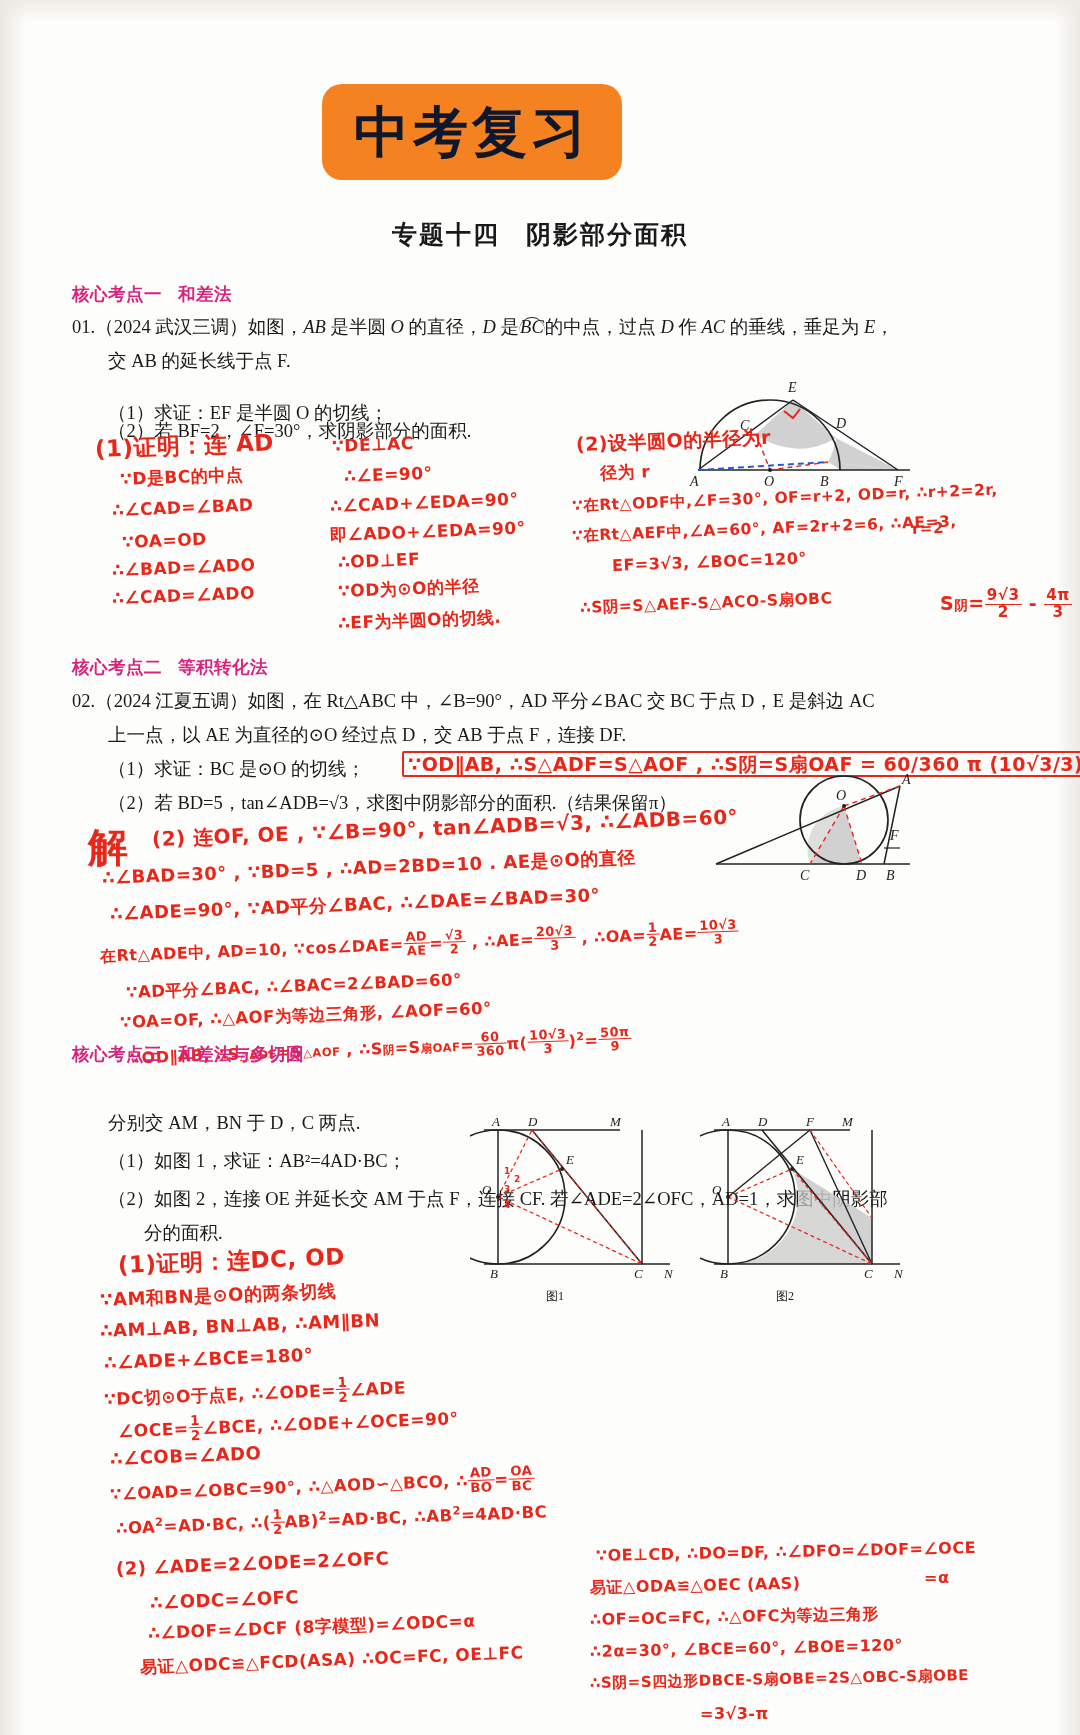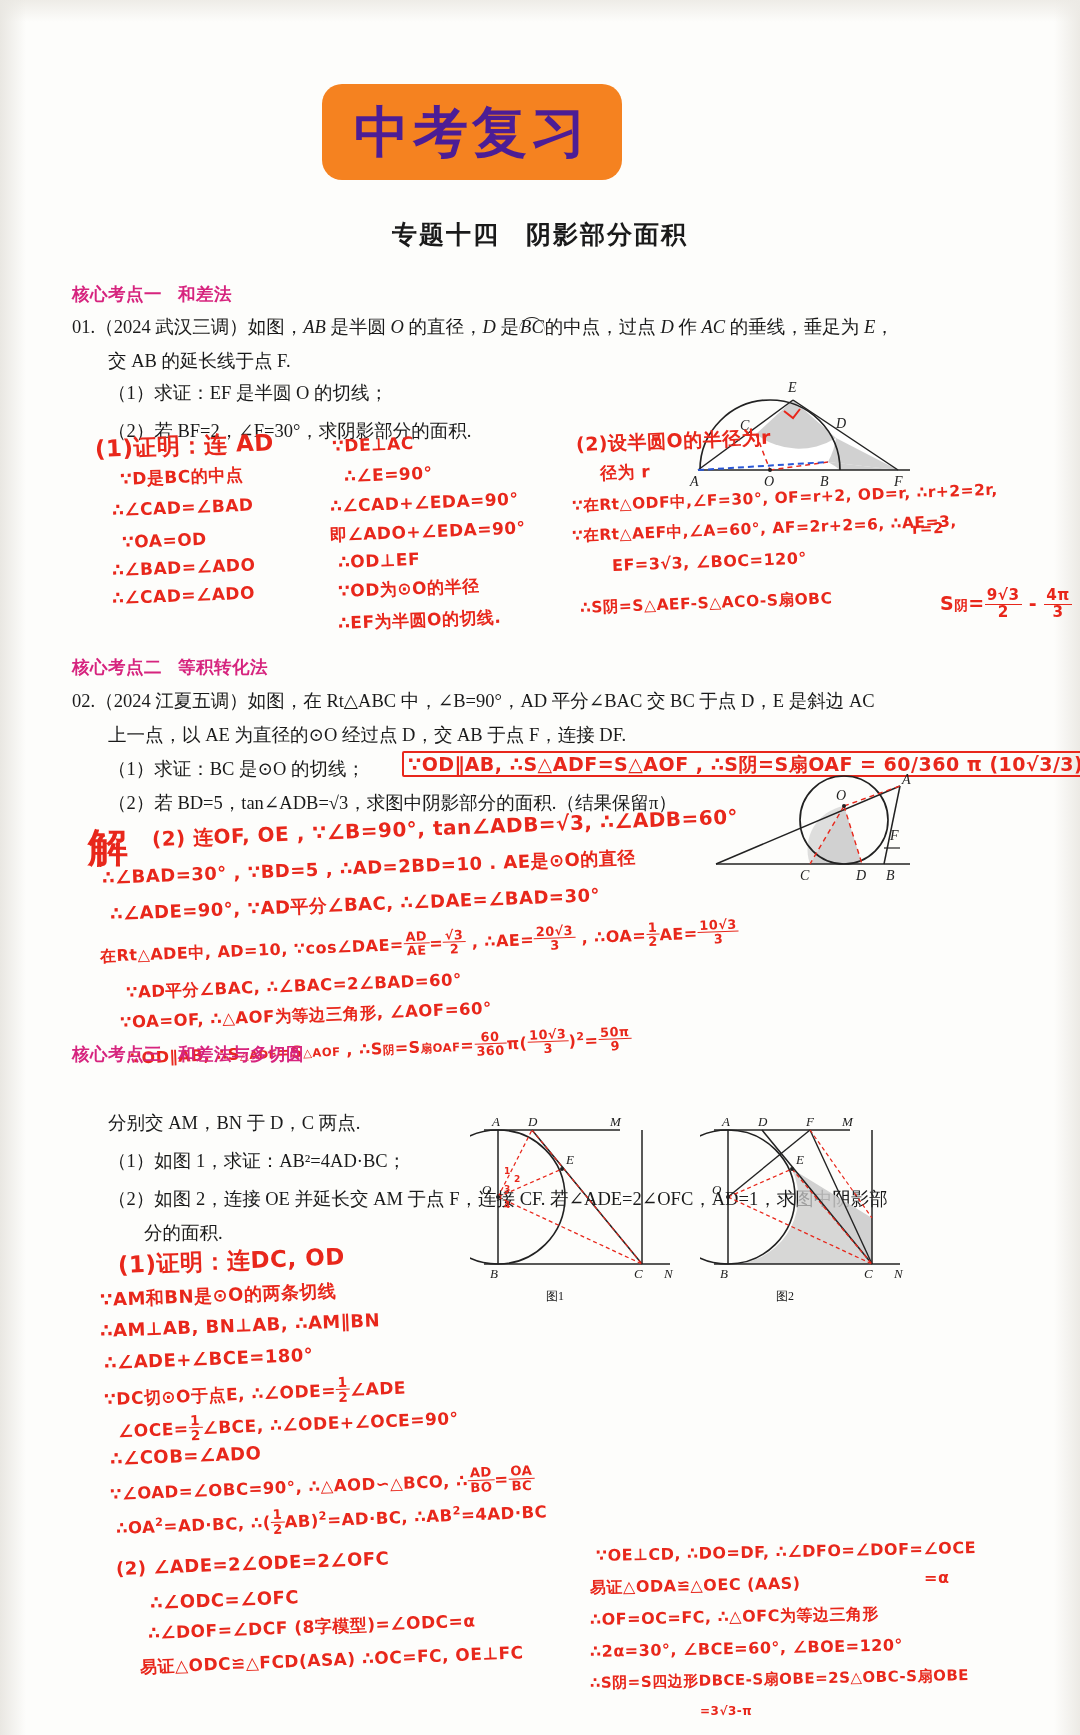--- a/index.html
+++ b/index.html
@@ -9,21 +9,21 @@
   
   .scanedge{position:absolute;top:0;bottom:0;width:26px;pointer-events:none;}
   .scanedge.l{left:0;background:linear-gradient(to right,#e9e7e2,rgba(255,255,255,0));}
   .scanedge.r{right:0;background:linear-gradient(to left,#eceae5,rgba(255,255,255,0));}
   .scantop{position:absolute;left:0;right:0;top:0;height:22px;
            background:linear-gradient(to bottom,#eeece7,rgba(255,255,255,0));pointer-events:none;}
 
   
   .banner{position:absolute;left:322px;top:84px;width:300px;height:96px;
           background:#f58220;border-radius:20px;display:flex;align-items:center;justify-content:center;}
-  .banner span{color:#4c1d95;font-family:"DejaVu Sans","Liberation Sans",sans-serif;
+  .banner span{color:#0f172a;font-family:"DejaVu Sans","Liberation Sans",sans-serif;
                font-size:55px;font-weight:700;letter-spacing:4px;line-height:1;}
 
   .doctitle{position:absolute;left:0;right:0;top:218px;text-align:center;
             font-size:25px;font-weight:700;letter-spacing:2px;}
   .doctitle .gap{display:inline-block;width:26px;}
 
   
   .kp{position:absolute;color:#d6247e;font-weight:700;font-size:17.5px;
       font-family:"DejaVu Sans","Liberation Sans",sans-serif;letter-spacing:.5px;}
   .kp .gap{display:inline-block;width:16px;}
@@ -68,21 +68,21 @@
   </div>
 
   <div class="kp" style="left:72px;top:282px;">
     <span>核心考点一</span><span class="gap"></span><span>和差法</span>
   </div>
 
   <div class="ln" style="left:72px;top:316px;">
     <span>01.</span><span>（2024 武汉三调）</span><span>如图，</span><i class="v">AB</i><span> 是半圆 </span><i class="v">O</i><span> 的直径，</span><i class="v">D</i><span> 是</span><i class="v arc">BC</i><span>的中点，过点 </span><i class="v">D</i><span> 作 </span><i class="v">AC</i><span> 的垂线，垂足为 </span><i class="v">E</i><span>，</span>
   </div>
   <div class="ln" style="left:108px;top:350px;">交 AB 的延长线于点 F.</div>
-  <div class="ln" style="left:108px;top:382px;">（1）求证：EF 是半圆 O 的切线；</div>
+  <div class="ln" style="left:108px;top:402px;">（1）求证：EF 是半圆 O 的切线；</div>
   <div class="ln" style="left:108px;top:420px;">（2）若 BF=2，∠F=30°，求阴影部分的面积.</div>
 
   <svg class="fig" style="left:660px;top:378px;" width="280" height="110" viewBox="0 0 280 110">
 
     <path d="M 38 92 L 133 22 L 238 92 Z" fill="#ffffff"></path>
     <path d="M 133 22 L 176 60 A 70 70 0 0 1 96 56 Z" fill="#c9c9c9" opacity="0.85"></path>
     <path d="M 176 60 A 70 70 0 0 1 168 84 L 238 92 Z" fill="#c9c9c9" opacity="0.85"></path>
     <path d="M 168 84 L 238 92 L 180 92 A 70 70 0 0 0 168 84 Z" fill="#c9c9c9" opacity="0.85"></path>
 
     <path d="M 40 92 A 70 70 0 0 1 180 92" fill="none" stroke="#222" stroke-width="1.7"></path>
@@ -281,14 +281,14 @@
   <div class="hw s hwrot" style="left:150px;top:1592px;font-size:18px;">∴∠ODC=∠OFC</div>
   <div class="hw s hwrot" style="left:148px;top:1622px;font-size:17px;">∴∠DOF=∠DCF (8字模型)=∠ODC=α</div>
   <div class="hw s hwrot" style="left:140px;top:1656px;font-size:17px;">易证△ODC≌△FCD(ASA) ∴OC=FC, OE⊥FC</div>
 
   <div class="hw s hwrot1" style="left:596px;top:1546px;font-size:16px;">∵OE⊥CD, ∴DO=DF, ∴∠DFO=∠DOF=∠OCE</div>
   <div class="hw s" style="left:924px;top:1568px;font-size:16px;">=α</div>
   <div class="hw s hwrot1" style="left:590px;top:1578px;font-size:16px;">易证△ODA≌△OEC (AAS)</div>
   <div class="hw s hwrot1" style="left:590px;top:1610px;font-size:16px;">∴OF=OC=FC, ∴△OFC为等边三角形</div>
   <div class="hw s hwrot1" style="left:590px;top:1642px;font-size:16px;">∴2α=30°, ∠BCE=60°, ∠BOE=120°</div>
   <div class="hw s hwrot1" style="left:590px;top:1674px;font-size:15px;">∴S阴=S四边形DBCE-S扇OBE=2S△OBC-S扇OBE</div>
-  <div class="hw s" style="left:700px;top:1704px;font-size:12px;">=3√3-π</div>
+  <div class="hw s" style="left:700px;top:1704px;font-size:16px;">=3√3-π</div>
 </div>
 
 </body></html>

